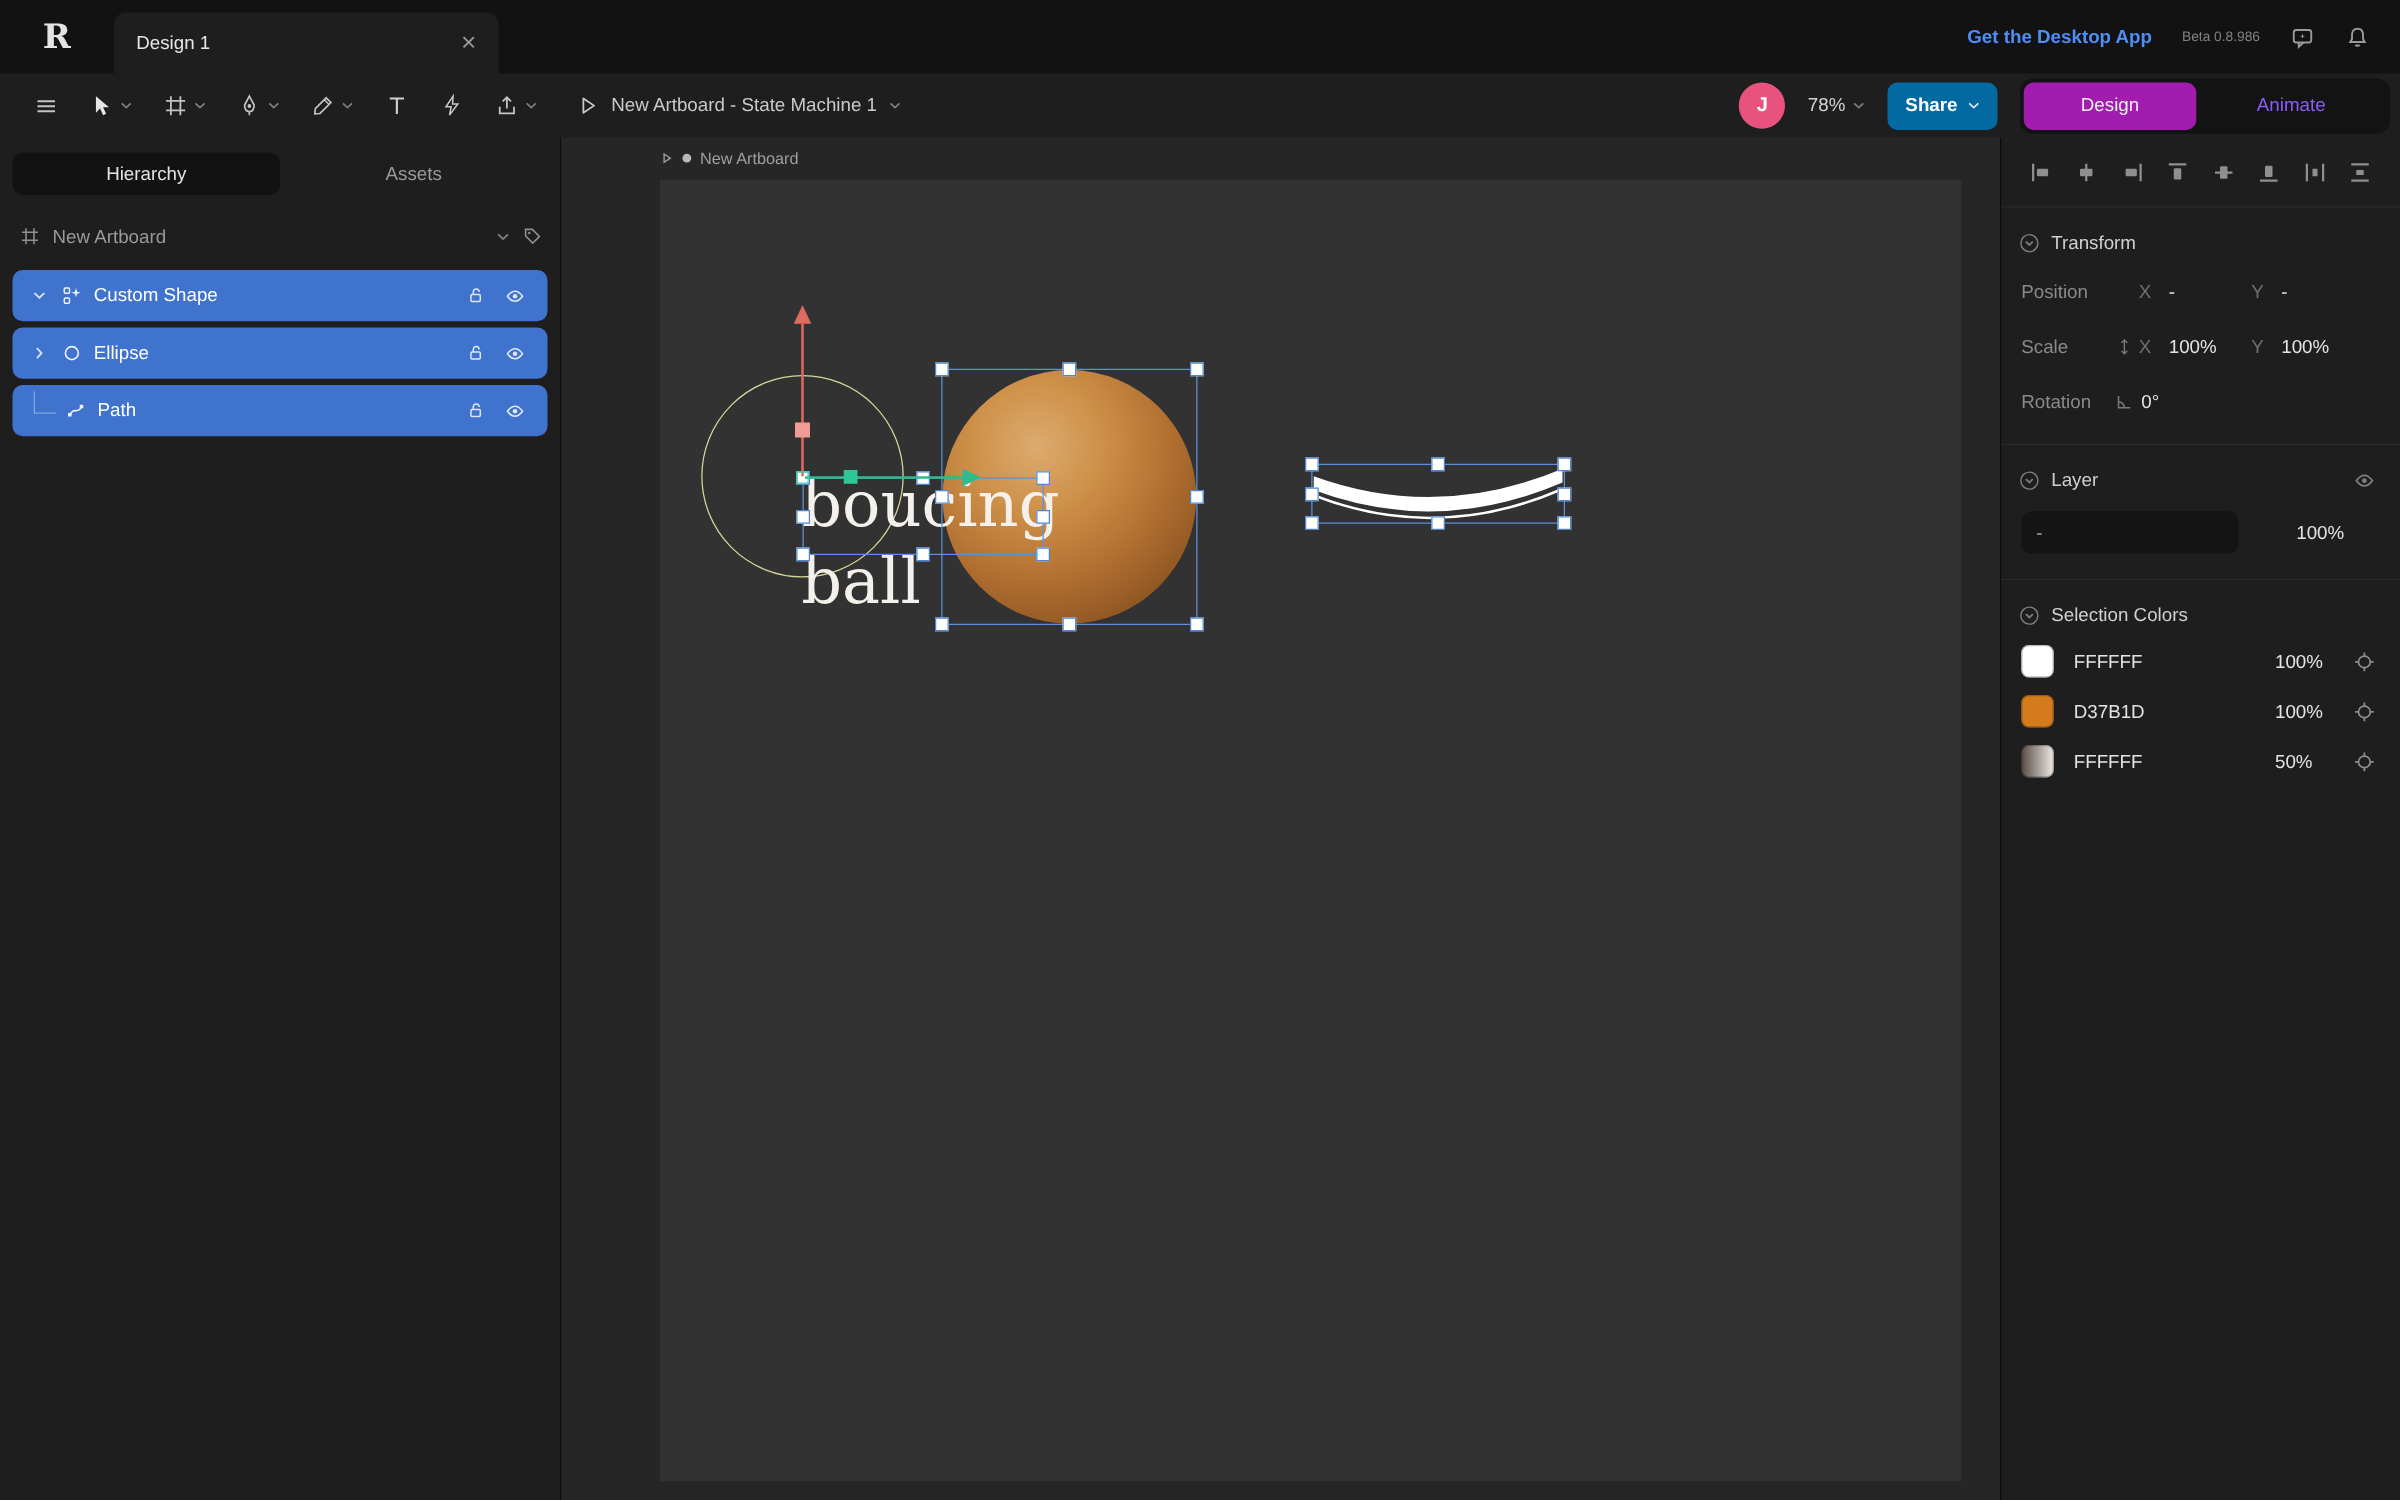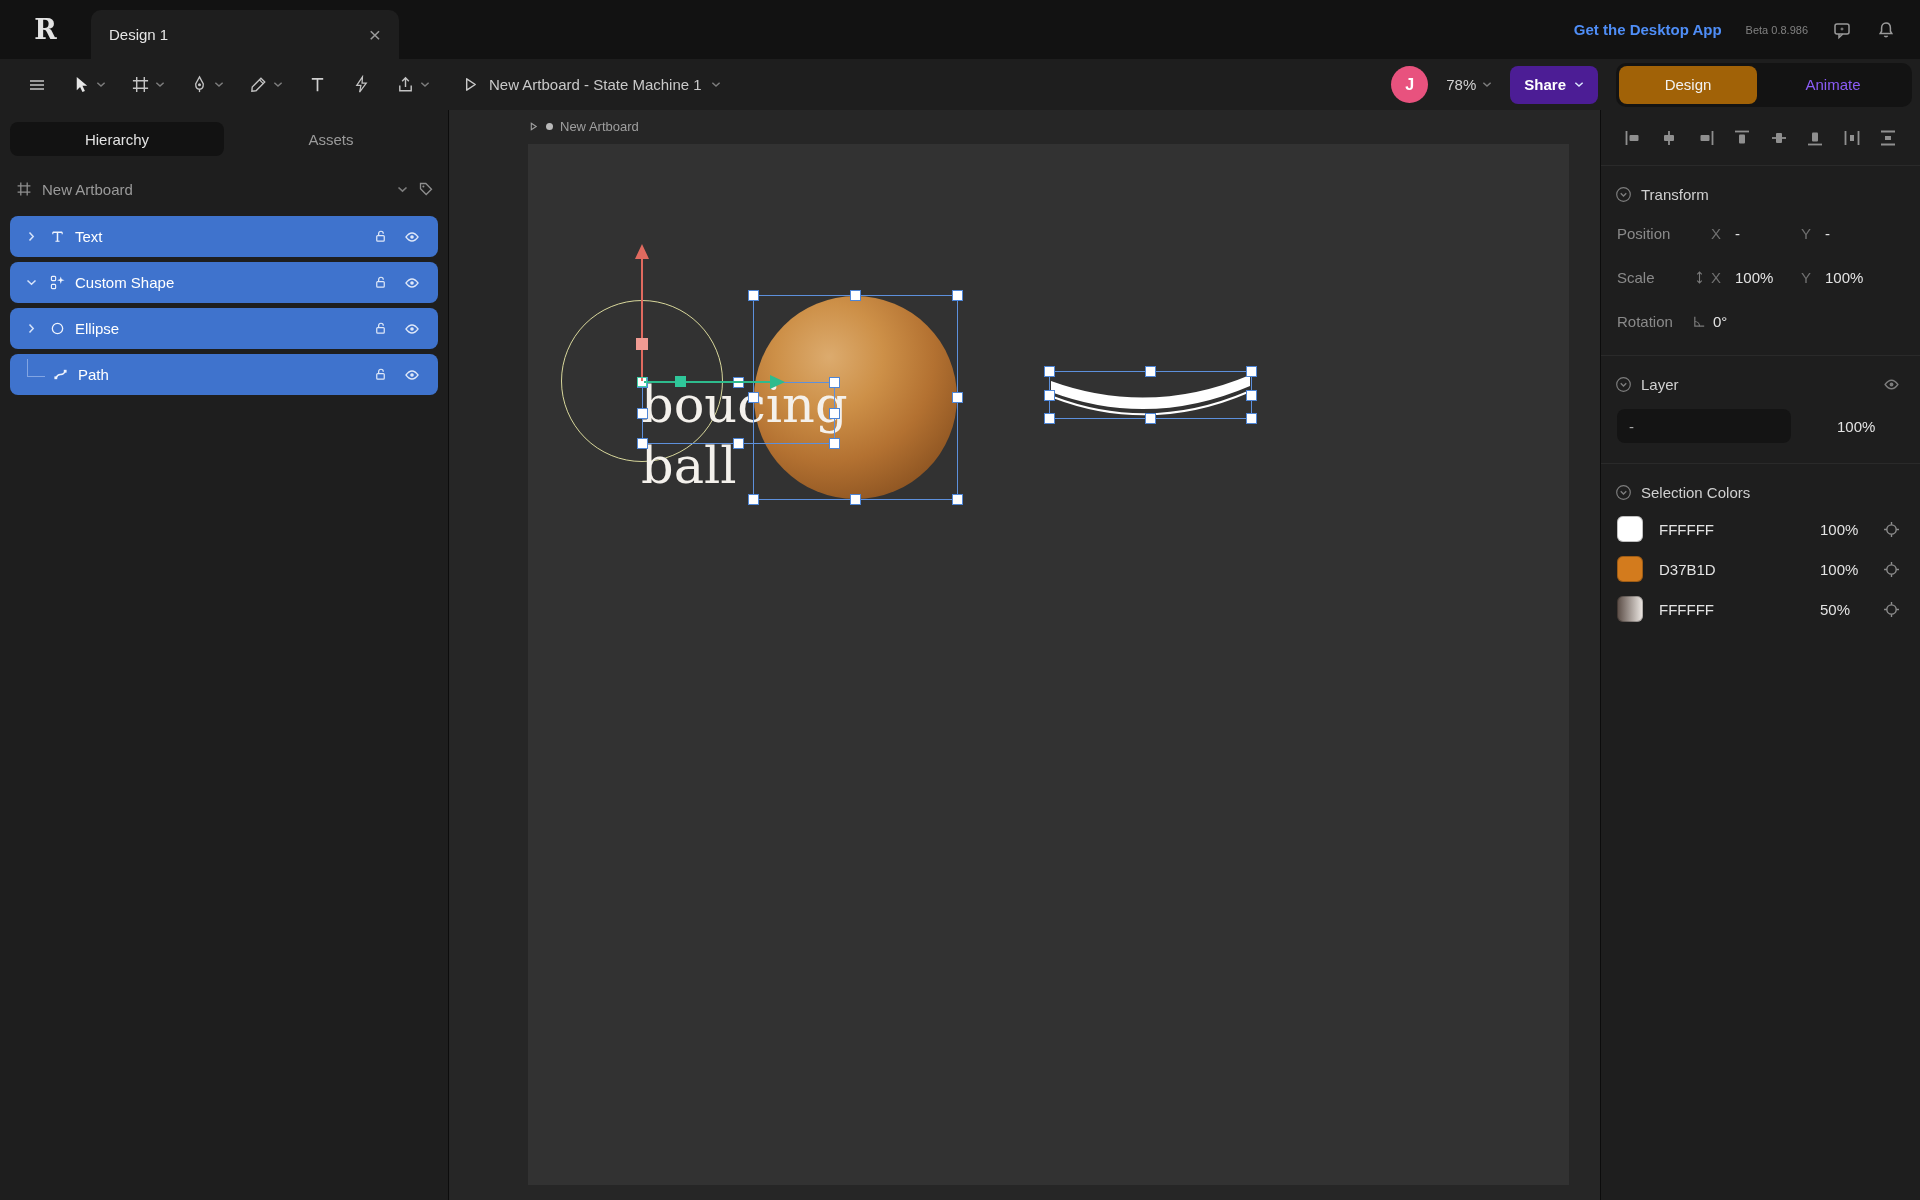--- a/index.html
+++ b/index.html
@@ -23,26 +23,26 @@
   
   .toolbar{height:51px;background:#1e1e1e;display:flex;align-items:center;}
   .tb-left{display:flex;align-items:center;gap:25px;padding-left:27px;}
   .tool{display:flex;align-items:center;gap:5px;color:#bdbdbd;}
   .chev{color:#7d7d7d;}
   .sm-group{display:flex;align-items:center;gap:9px;color:#c9c9c9;font-size:15px;margin-left:6px;}
   .tb-right{margin-left:auto;display:flex;align-items:center;gap:18px;padding-right:8px;}
   .avatar{width:37px;height:37px;border-radius:50%;background:#e8527e;color:#fff;font-weight:700;
     font-size:16px;display:flex;align-items:center;justify-content:center;}
   .zoom{display:flex;align-items:center;gap:6px;color:#d3d3d3;font-size:15px;}
-  .share-btn{height:38px;background:#4c1d95;border-radius:8px;display:flex;align-items:center;
+  .share-btn{height:38px;background:#0369a1;border-radius:8px;display:flex;align-items:center;
     gap:8px;padding:0 14px;color:#fff;font-size:15px;font-weight:600;}
   .share-btn .chev{color:#dce9ff;}
   .mode-toggle{display:flex;background:#131313;border-radius:10px;padding:3px;height:44px;}
   .mode{display:flex;align-items:center;justify-content:center;border-radius:8px;font-size:15px;height:38px;}
-  .mode-design{width:138px;background:#a16207;color:#f2f2f2;}
+  .mode-design{width:138px;background:#a21caf;color:#f2f2f2;}
   .mode-animate{width:152px;color:#8b5cf6;}
 
   
   .content{display:flex;height:1090px;}
 
   
   .left-panel{width:449px;background:#1e1e1e;border-right:1px solid #0c0c0c;flex:none;}
   .panel-tabs{display:flex;margin:12px 10px 0;}
   .ptab{flex:1;height:34px;display:flex;align-items:center;justify-content:center;
     font-size:15px;color:#9a9a9a;border-radius:8px;}
@@ -293,46 +293,20 @@
       <span>
           <svg width="16" height="16" viewBox="0 0 16 16">
             <path d="M2.5 2.5 H7.8 L13.5 8.2 L8.2 13.5 L2.5 7.8 Z" fill="none" stroke="#8f8f8f" stroke-width="1.3"></path>
             <circle cx="5.4" cy="5.4" r="1" fill="#8f8f8f"></circle>
           </svg>
         </span>
     </div>
 
     <div class="tree">
 
-      <div class="tree-row">
-        <span class="tr-chev">
-            <svg width="7" height="11" viewBox="0 0 7 11">
-              <path d="M1.5 1.5 L5.2 5.5 L1.5 9.5" fill="none" stroke="currentColor" stroke-width="1.5"></path>
-            </svg>
-          </span>
-        <span class="tr-icon">
-            <svg width="15" height="15" viewBox="0 0 16 16">
-              <path d="M3 3.5 H13 M8 3.5 V13" stroke="currentColor" stroke-width="1.6"></path>
-              <path d="M3 3.5 V5.6 M13 3.5 V5.6 M5.8 13 H10.2" stroke="currentColor" stroke-width="1.2"></path>
-            </svg>
-          </span>
-        <span class="tr-label">Text</span>
-        <span class="tr-lock">
-            <svg width="15" height="15" viewBox="0 0 16 16">
-              <rect x="4" y="7" width="8" height="6" rx="1" fill="none" stroke="currentColor" stroke-width="1.3"></rect>
-              <path d="M6 7 V5 C6 3.4 7 2.4 8.5 2.4 C10 2.4 11 3.4 11 5" fill="none" stroke="currentColor" stroke-width="1.3"></path>
-            </svg>
-          </span>
-        <span class="tr-eye">
-            <svg width="16" height="16" viewBox="0 0 16 16">
-              <path d="M2 8 C4 5.2 6.4 4 8 4 C9.6 4 12 5.2 14 8 C12 10.8 9.6 12 8 12 C6.4 12 4 10.8 2 8 Z" fill="none" stroke="currentColor" stroke-width="1.3"></path>
-              <circle cx="8" cy="8" r="1.8" fill="currentColor"></circle>
-            </svg>
-          </span>
-      </div>
 
       <div class="tree-row">
         <span class="tr-chev">
             <svg width="11" height="7" viewBox="0 0 11 7">
               <path d="M1.5 1.5 L5.5 5.2 L9.5 1.5" fill="none" stroke="currentColor" stroke-width="1.5"></path>
             </svg>
           </span>
         <span class="tr-icon">
             <svg width="15" height="15" viewBox="0 0 16 16">
               <rect x="1.5" y="1.5" width="4.5" height="4.5" rx="1" fill="none" stroke="currentColor" stroke-width="1.2"></rect>

